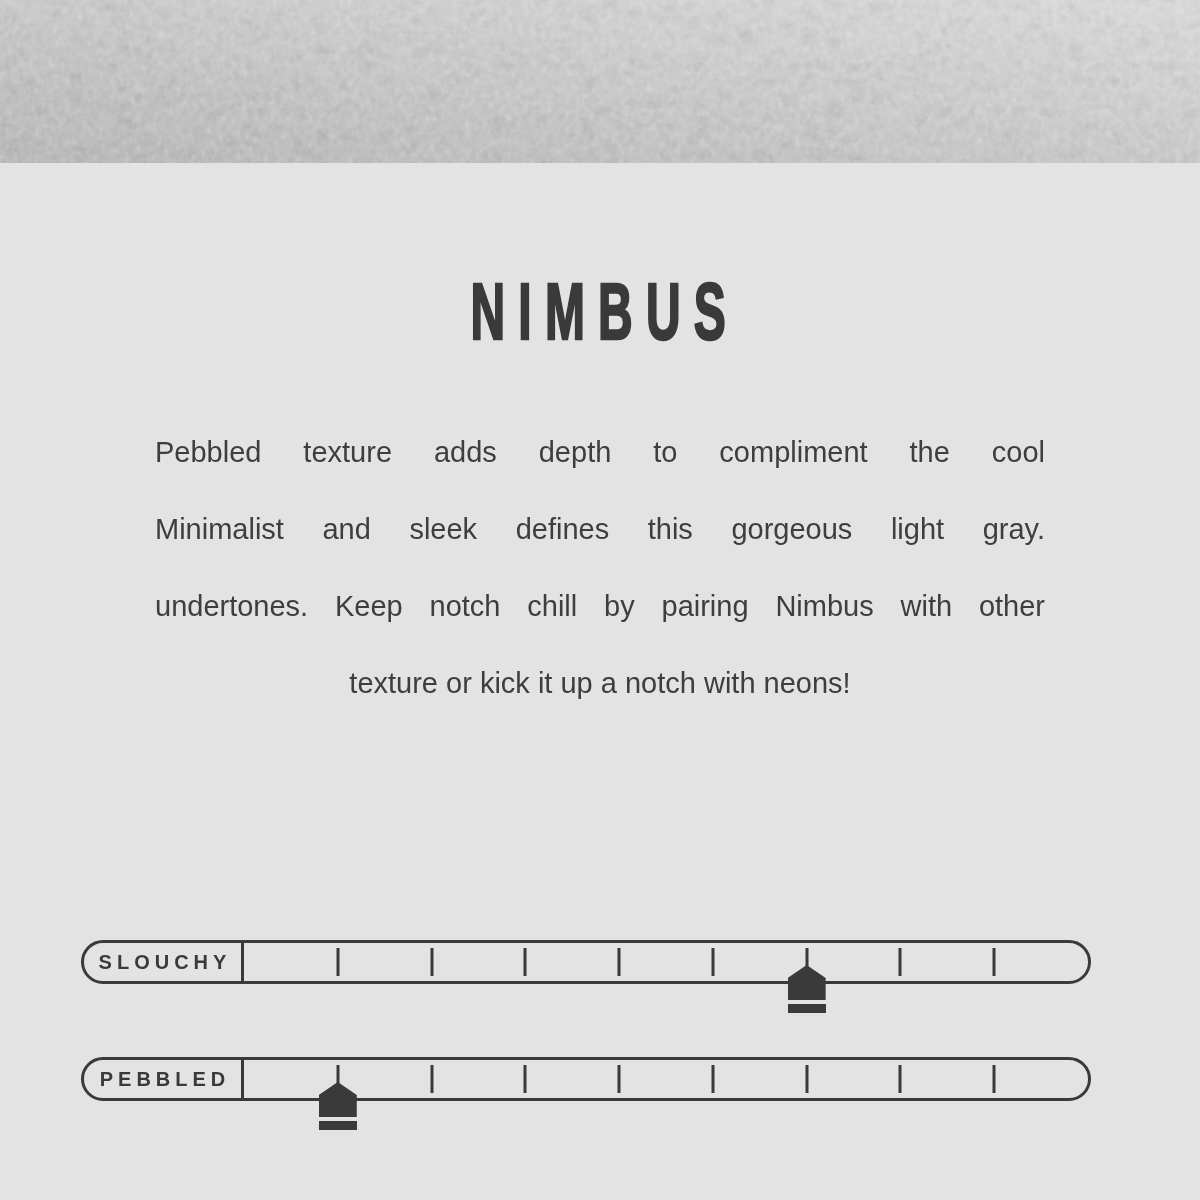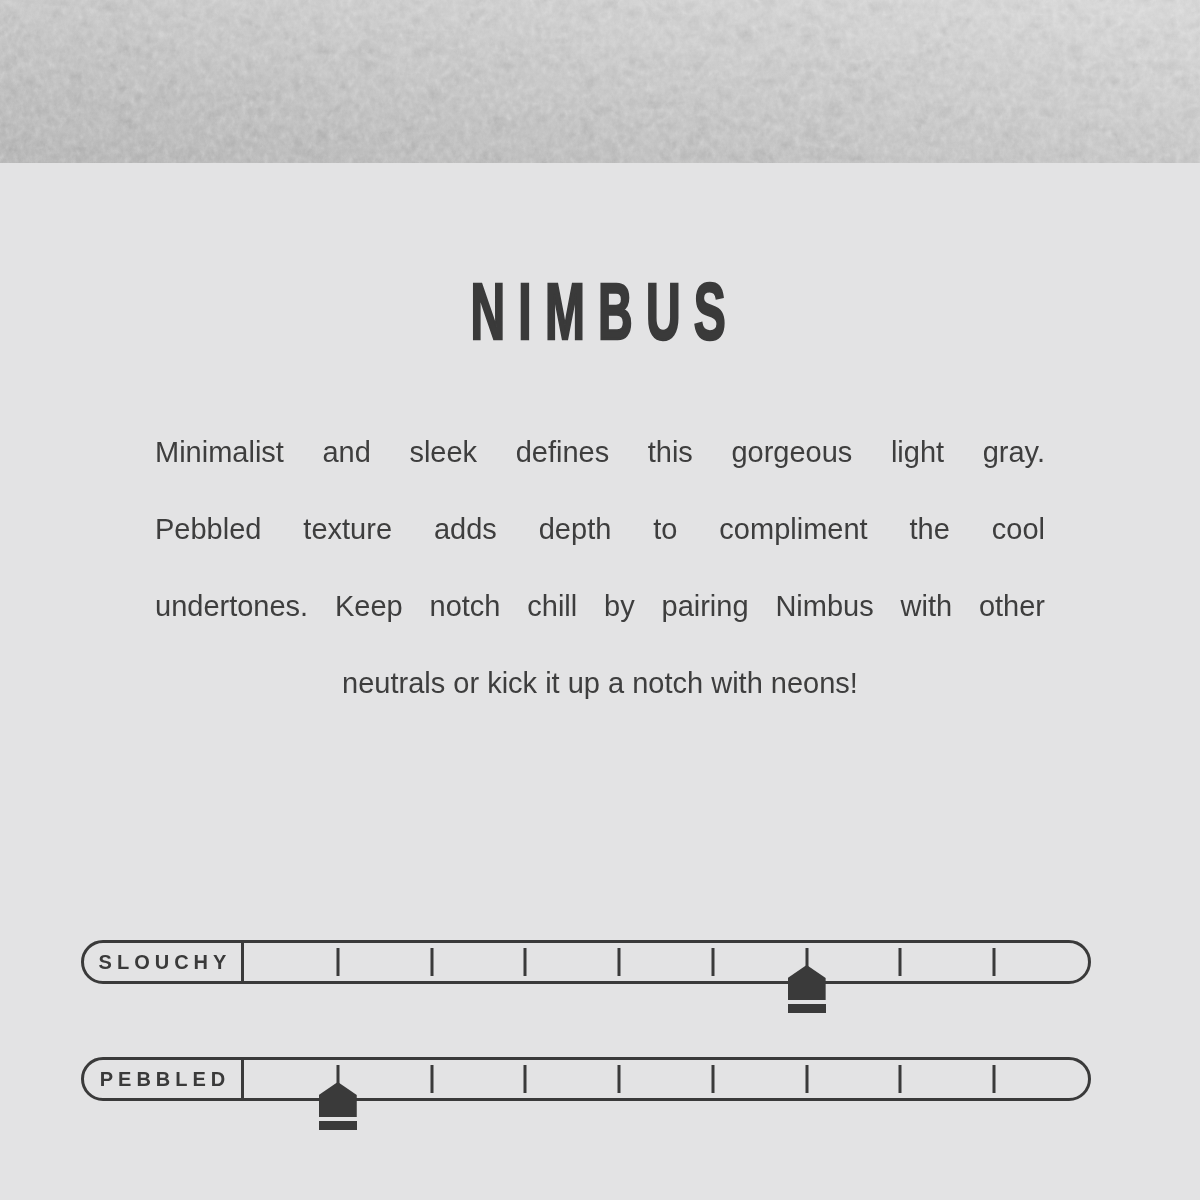--- a/index.html
+++ b/index.html
@@ -135,24 +135,24 @@
       </defs>
       <rect width="1200" height="163" fill="url(#bandgrad)"></rect>
       <rect width="1200" height="163" filter="url(#grain2)" opacity="0.18" style="mix-blend-mode:multiply"></rect>
       <rect width="1200" height="163" filter="url(#grain)" opacity="0.45" style="mix-blend-mode:overlay"></rect>
     </svg>
   </div>
 
   <h1 class="title"><span class="title-inner">NIMBUS</span></h1>
 
   <div class="desc">
+    <div class="jline">Pebbled texture adds depth to compliment the cool</div>
     <div class="jline">Minimalist and sleek defines this gorgeous light gray.</div>
-    <div class="jline">Pebbled texture adds depth to compliment the cool</div>
     <div class="jline">undertones. Keep notch chill by pairing Nimbus with other</div>
-    <div class="cline">neutrals or kick it up a notch with neons!</div>
+    <div class="cline">texture or kick it up a notch with neons!</div>
   </div>
 
   <div class="scale scale-1">
     <div class="cap cap-left">SLOUCHY</div>
     <div class="track">
         <div class="tick" style="left: 11.1111%;"></div>
         <div class="tick" style="left: 22.2222%;"></div>
         <div class="tick" style="left: 33.3333%;"></div>
         <div class="tick" style="left: 44.4444%;"></div>
         <div class="tick" style="left: 55.5556%;"></div>

